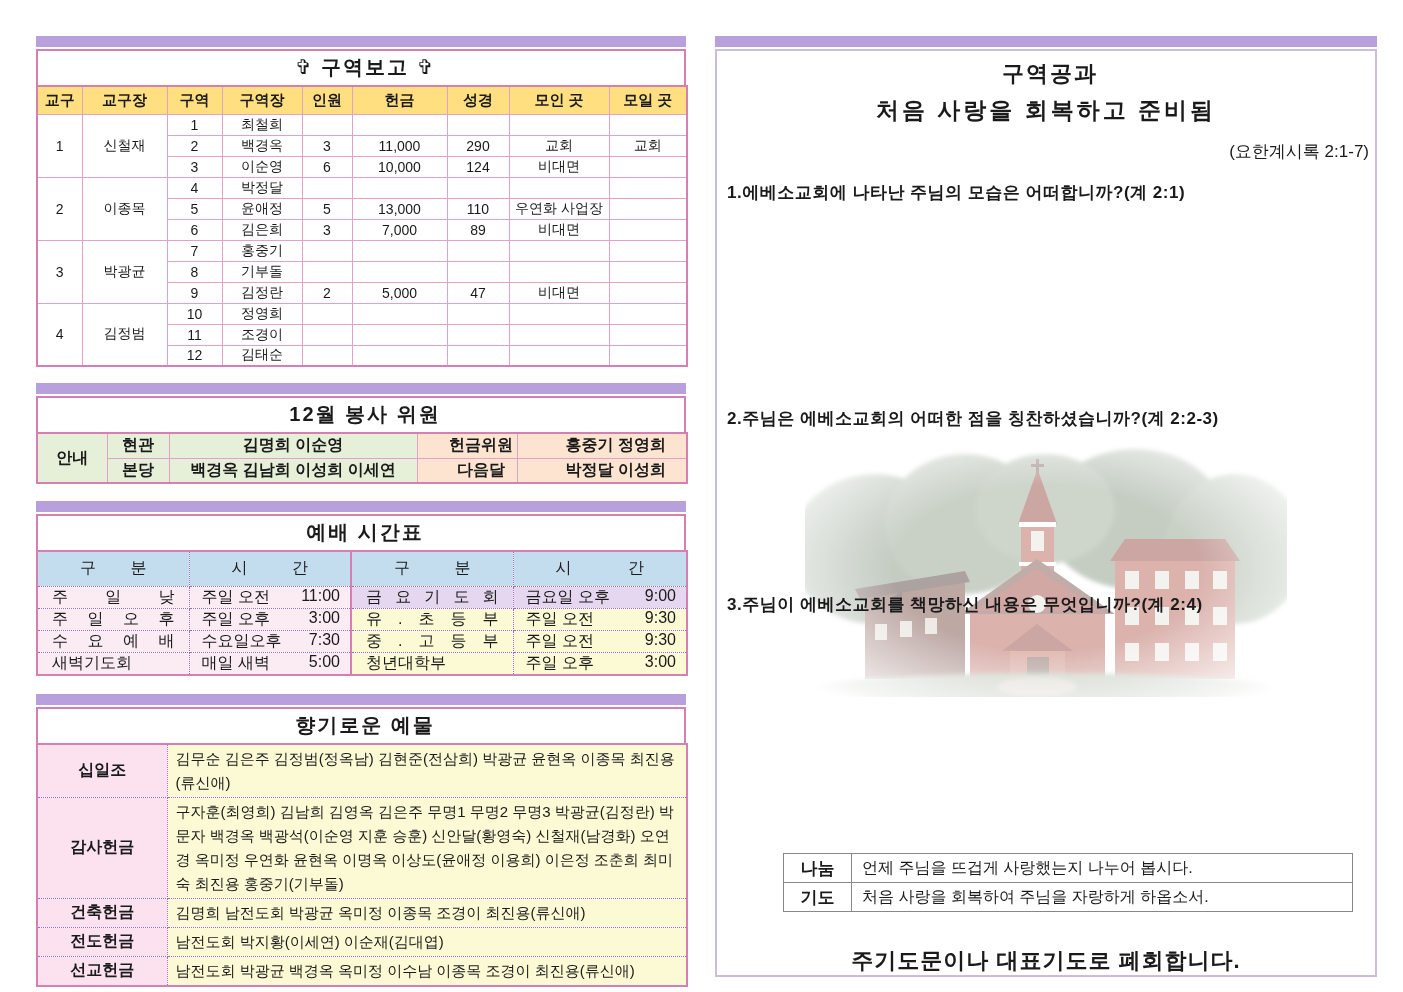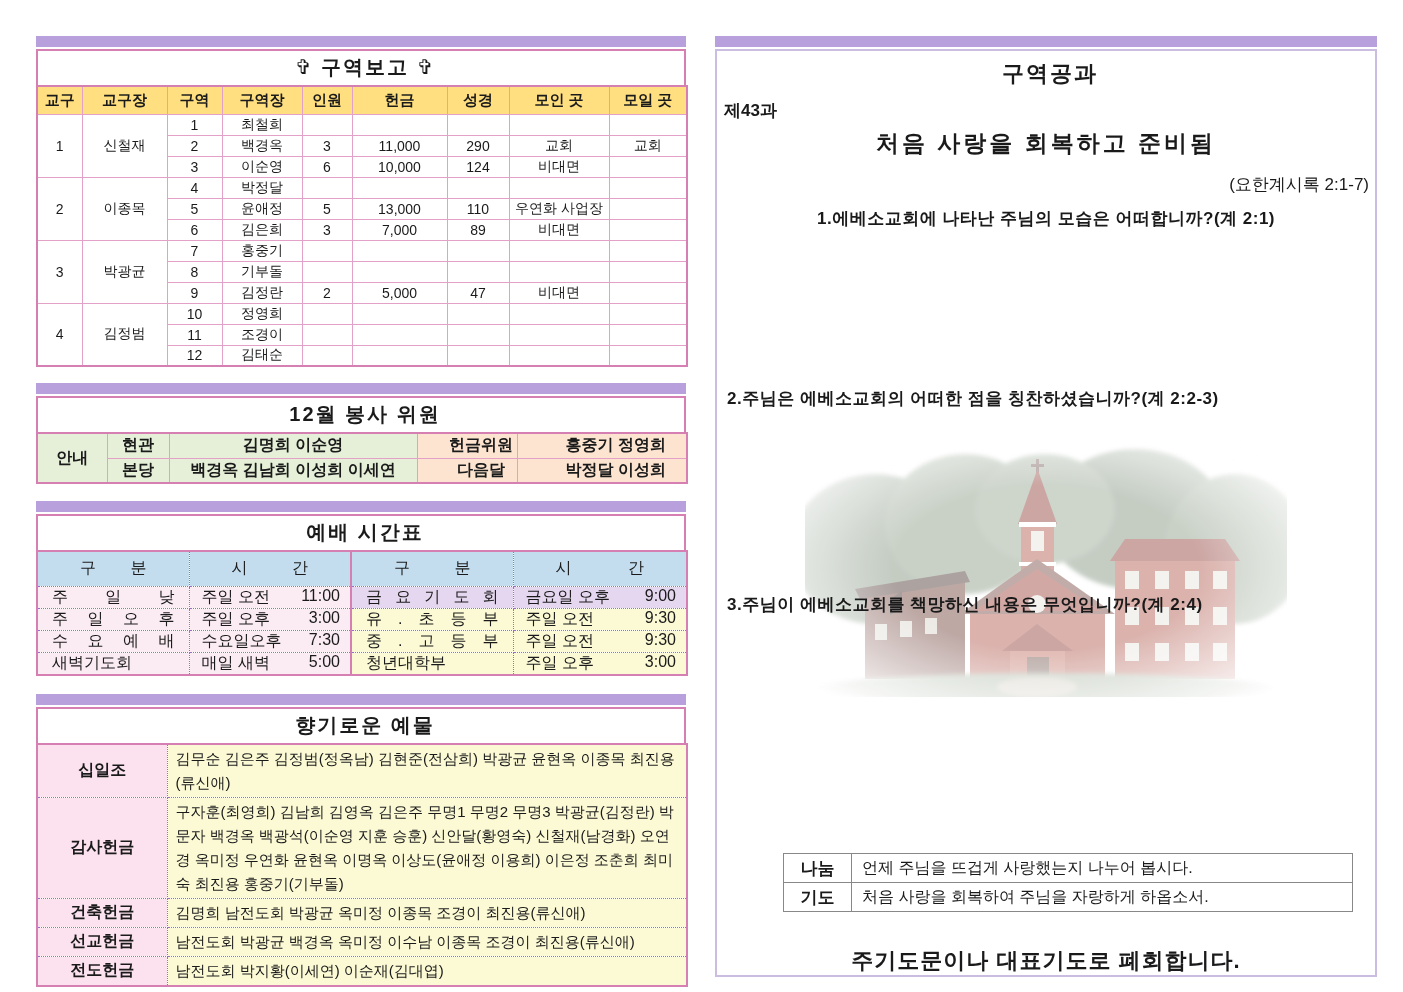--- a/index.html
+++ b/index.html
@@ -59,21 +59,21 @@
   .panel { position:relative; border:2px solid var(--panel_border,#cbbce2);
     background:#fff; height:928px; }
   .panel-title { text-align:center; font-weight:bold; font-size:22px; margin-top:8px;
     letter-spacing:2px;margin-left:8px; }
   .lesson-no { font-weight:bold; font-size:17px; margin:10px 0 0 7px; }
   .lesson-title { text-align:center; font-weight:bold; font-size:23px; margin-top:6px;
     letter-spacing:3px; }
   .scripture { text-align:right; font-size:17px; margin:14px 6px 0 0; }
   .q { position:absolute; left:10px; right:10px; font-weight:bold; font-size:17px;
     letter-spacing:0.5px; z-index:2; }
-  .q1 { top:156px;text-align:center; } .q2 { top:336px; } .q3 { top:542px; }
+  .q1 { top:130px; } .q2 { top:356px; } .q3 { top:542px; }
 
   .church { position:absolute; left:88px; top:388px; width:482px; height:258px;
     opacity:0.45; z-index:1; }
   .church .fade { position:absolute; inset:0;
     background:radial-gradient(ellipse at center, rgba(255,255,255,0) 45%, #ffffff 95%); }
 
   .practice { position:absolute; left:22px; right:22px; top:802px;padding-left:44px; }
   .practice table { border:1px solid #777; }
   .practice td { border:1px solid #888; height:29px; font-size:16px; background:#fff; }
   .practice .plbl { font-weight:bold; font-size:17px; text-align:center; width:68px; }
@@ -361,36 +361,35 @@
     </tr>
     <tr>
       <td class="lbl">감사헌금</td>
       <td class="names">구자훈(최영희)  김남희 김영옥 김은주 무명1  무명2  무명3  박광균(김정란) 박문자 백경옥  백광석(이순영 지훈 승훈)  신안달(황영숙)  신철재(남경화) 오연경 옥미정 우연화 윤현옥 이명옥 이상도(윤애정 이용희)  이은정 조춘희 최미숙 최진용 홍중기(기부돌)</td>
     </tr>
     <tr>
       <td class="lbl">건축헌금</td>
       <td class="names">김명희 남전도회 박광균 옥미정 이종목 조경이 최진용(류신애)</td>
     </tr>
     <tr>
+      <td class="lbl">전도헌금</td>
+      <td class="names">남전도회 박지황(이세연)  이순재(김대엽)</td>
+    </tr>
+    <tr>
       <td class="lbl">선교헌금</td>
       <td class="names">남전도회 박광균 백경옥 옥미정 이수남 이종목 조경이 최진용(류신애)</td>
-    </tr>
-    <tr>
-      <td class="lbl">전도헌금</td>
-      <td class="names">남전도회 박지황(이세연)  이순재(김대엽)</td>
     </tr>
   </tbody>
     </table>
 </div>
 
 <div class="col right-col">
   <div class="bar"></div>
   <div class="panel">
     <div class="panel-title">구역공과</div>
-    <div class="lesson-no">제43과</div>
     <div class="lesson-title">처음 사랑을 회복하고 준비됨</div>
     <div class="scripture">(요한계시록 2:1-7)</div>
 
     <div class="q q1">1.에베소교회에 나타난 주님의 모습은 어떠합니까?(계 2:1)</div>
     <div class="q q2">2.주님은 에베소교회의 어떠한 점을 칭찬하셨습니까?(계 2:2-3)</div>
     <div class="q q3">3.주님이 에베소교회를 책망하신 내용은 무엇입니까?(계 2:4)</div>
 
     <div class="church">
       <svg width="482" height="258" viewBox="0 0 482 258" xmlns="http://www.w3.org/2000/svg">
         <defs>

